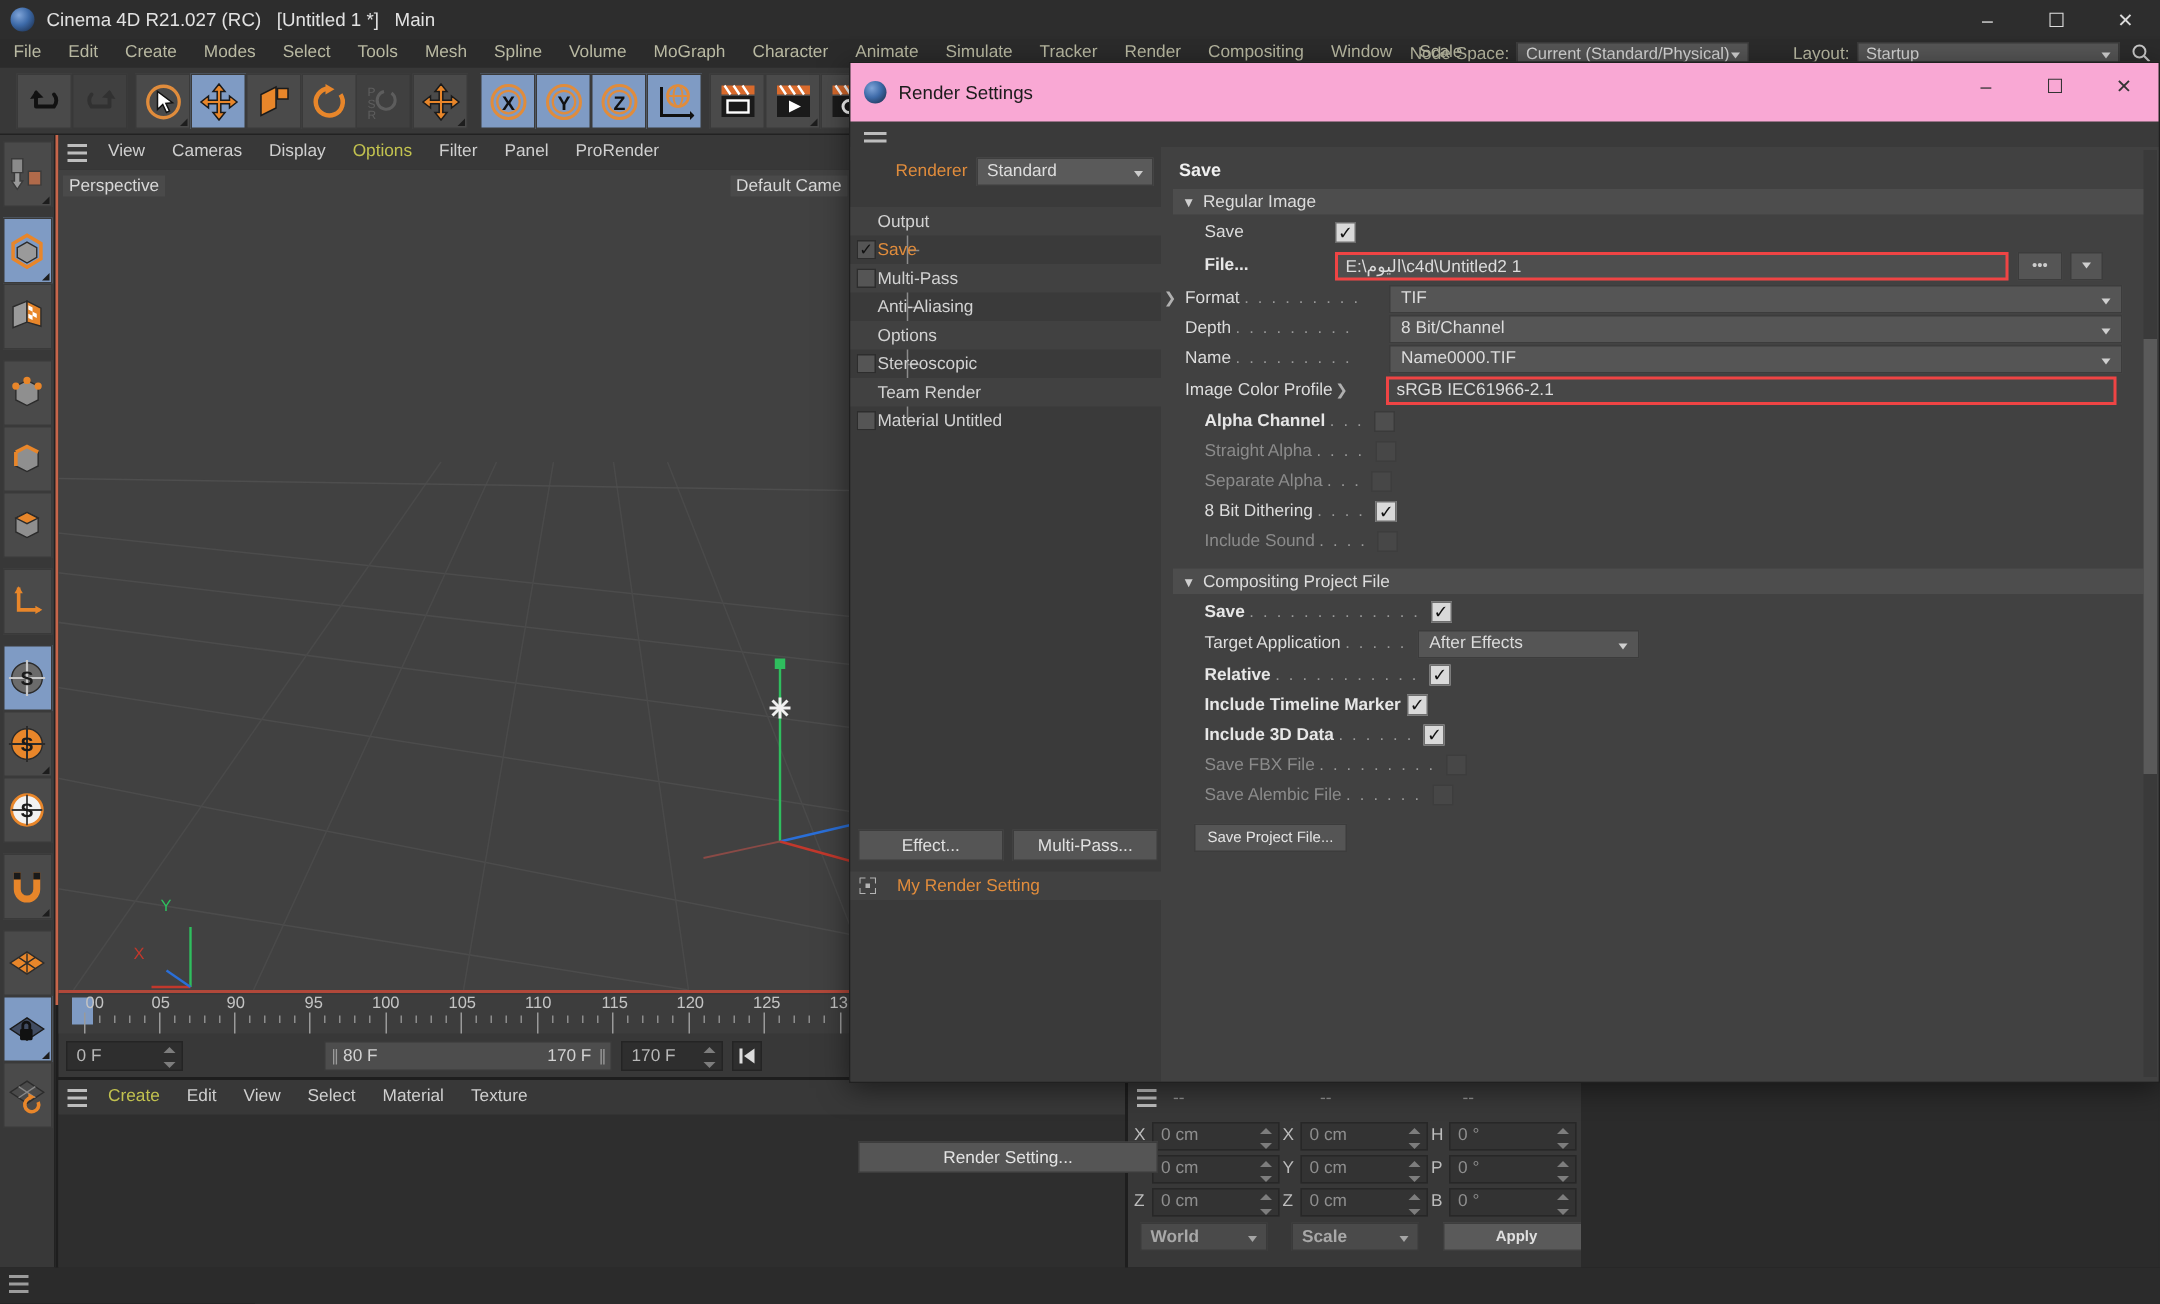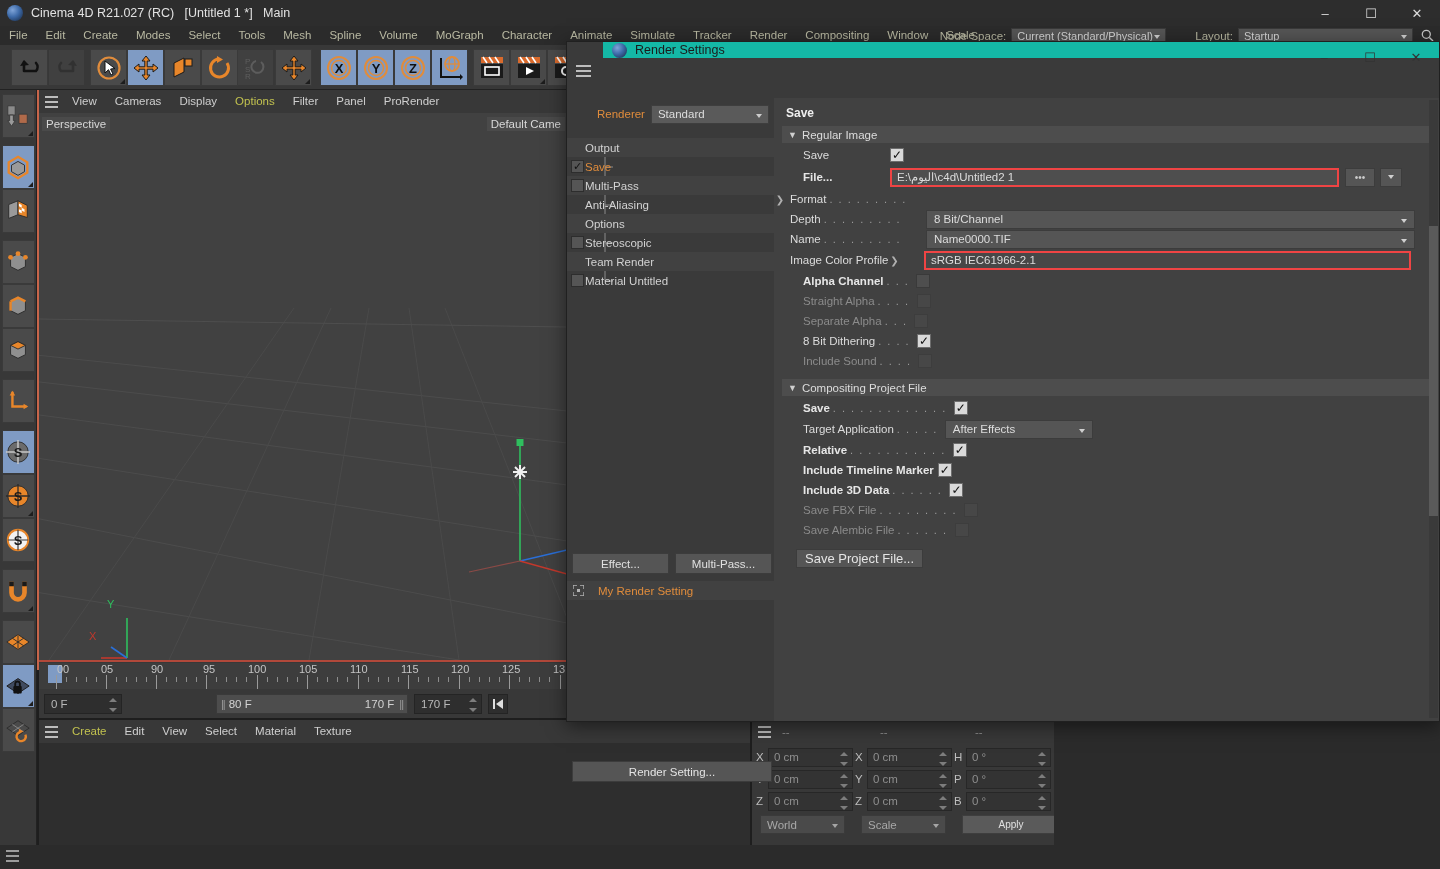--- a/index.html
+++ b/index.html
@@ -143,21 +143,21 @@
   .cp-head { height: 23px; display: flex; align-items: center; }
   .cp-dash { font-size: 11.5px; color: #8e8e8e; }
   .cp-rows { position: absolute; left: 4px; top: 26px; }
   .cp-row { display: flex; align-items: center; height: 22px; }
   .cp-axis { width: 12px; font-size: 11.5px; color: #bdbdbd; }
   .cp-input {
     width: 85px; height: 19px; background: #333333; border: 1px solid #272727;
     color: #8e8e8e; font-size: 11.5px; display: flex; align-items: center; padding-left: 5px;
     position: relative; margin-right: 2px;
   }
-  .cp-bottom { position: absolute; left: 8px; top: 95px; display: flex; gap: 7px; align-items: flex-end; }
+  .cp-bottom { position: absolute; left: 8px; top: 95px; display: flex; gap: 7px; align-items: flex-end; font-weight: bold; }
   .cp-select {
     width: 85px; height: 19px; background: #4a4a4a; border: 1px solid #3a3a3a; color: #a8a8a8;
     font-size: 11.5px; display: flex; align-items: center; padding-left: 6px; position: relative;
   }
   .cp-select::after {
     content: ""; position: absolute; right: 6px; top: 8px;
     border-left: 3.5px solid transparent; border-right: 3.5px solid transparent; border-top: 4px solid #a5a5a5;
   }
   .cp-apply {
     width: 98px; height: 19px; background: #5a5a5a; border: 1px solid #3e3e3e; color: #e0e0e0;
@@ -169,21 +169,21 @@
   .sb-hamb { position: absolute; left: 6px; top: 5px; display: flex; flex-direction: column; gap: 3px; }
   .sb-hamb i { display: block; width: 13px; height: 2px; background: #9c9c9c; }
 
   
   .rswin {
     position: absolute; left: 566px; top: 41px; width: 874px; height: 681px;
     background: #3a3a3a; border: 1px solid #202020;
     box-shadow: 0 4px 18px rgba(0,0,0,.5);
   }
   .rs-title {
-    height: 16px; background: #14b8a6; display: flex; align-items: center; position: relative; margin-left: 36px;
+    height: 39px; background: #f9a8d4; display: flex; align-items: center; position: relative;
   }
   .rs-title .ic {
     width: 15px; height: 15px; margin-left: 9px; margin-right: 8px; border-radius: 50%;
     background: radial-gradient(circle at 35% 32%, #7fa4d8 0%, #3d6aa8 45%, #16243c 100%);
   }
   .rs-title .txt { font-size: 12.5px; color: #1b1b1b; }
   .rs-wbtns { position: absolute; right: 0; top: 0; height: 30px; display: flex; }
   .rs-wbtn { width: 46px; height: 30px; display: flex; align-items: center; justify-content: center; color: #333; font-size: 13px; }
   .rs-menubar { height: 26px; background: #3a3a3a; display: flex; align-items: center; }
   .rs-hamb { margin-left: 9px; display: flex; flex-direction: column; gap: 3px; }
@@ -266,21 +266,21 @@
   }
   .dropbtn {
     width: 22px; height: 19px; background: #555555; border: 1px solid #3c3c3c;
     display: flex; align-items: center; justify-content: center; position: relative;
   }
   .dropbtn::after {
     content: ""; border-left: 3.5px solid transparent; border-right: 3.5px solid transparent; border-top: 4px solid #cfcfcf;
   }
   .saveproj-btn {
     height: 19px; padding: 0 8px; background: #555555; border: 1px solid #3c3c3c; color: #e4e4e4;
-    font-size: 13px; display: inline-flex; align-items: center; margin-left: 22px; margin-top: 9px;
+    font-size: 10px; display: inline-flex; align-items: center; margin-left: 22px; margin-top: 9px;
   }
   .expander { width: 12px; font-size: 10px; color: #b0b0b0; text-align: center; }
 
   .scrollbar-v {
     position: absolute; right: 1px; top: 2px; width: 9px; height: 618px; background: #3a3a3a;
   }
   .scrollbar-v .thumb { position: absolute; left: 0; top: 126px; width: 9px; height: 290px; background: #5a5a5a; }
 
   .rightgut { position: absolute; right: 0; top: 90px; width: 1px; height: 755px; background: #2b2b2b; }
   .farright { position: absolute; left: 1054px; top: 720px; width: 386px; height: 125px; background: #2b2b2b; }
@@ -973,20 +973,21 @@
           <span class="plabel b" style="width:104px;padding-left:17px">File...</span>
           <span class="txtfield" style="width:449px" dir="auto">E:\اليوم\c4d\Untitled2 1</span>
           <span class="smallbtn" style="margin-left:6px">•••</span>
           <span class="dropbtn" style="margin-left:5px"></span>
         </div>
 
         <div class="prow" style="padding-left:0">
           <span class="expander">❯</span>
           <span class="plabel" style="padding-left:4px">Format</span>
           <span class="dots">. . . . . . . . .</span>
+          <span class="selfield" style="width:489px; margin-left:auto; margin-right:24px">TIF</span>
         </div>
 
         <div class="prow" style="padding-left:0">
           <span class="expander"></span>
           <span class="plabel" style="padding-left:4px">Depth</span>
           <span class="dots">. . . . . . . . .</span>
           <span class="selfield" style="width:489px; margin-left:auto; margin-right:24px">8 Bit/Channel</span>
         </div>
 
         <div class="prow" style="padding-left:0">

